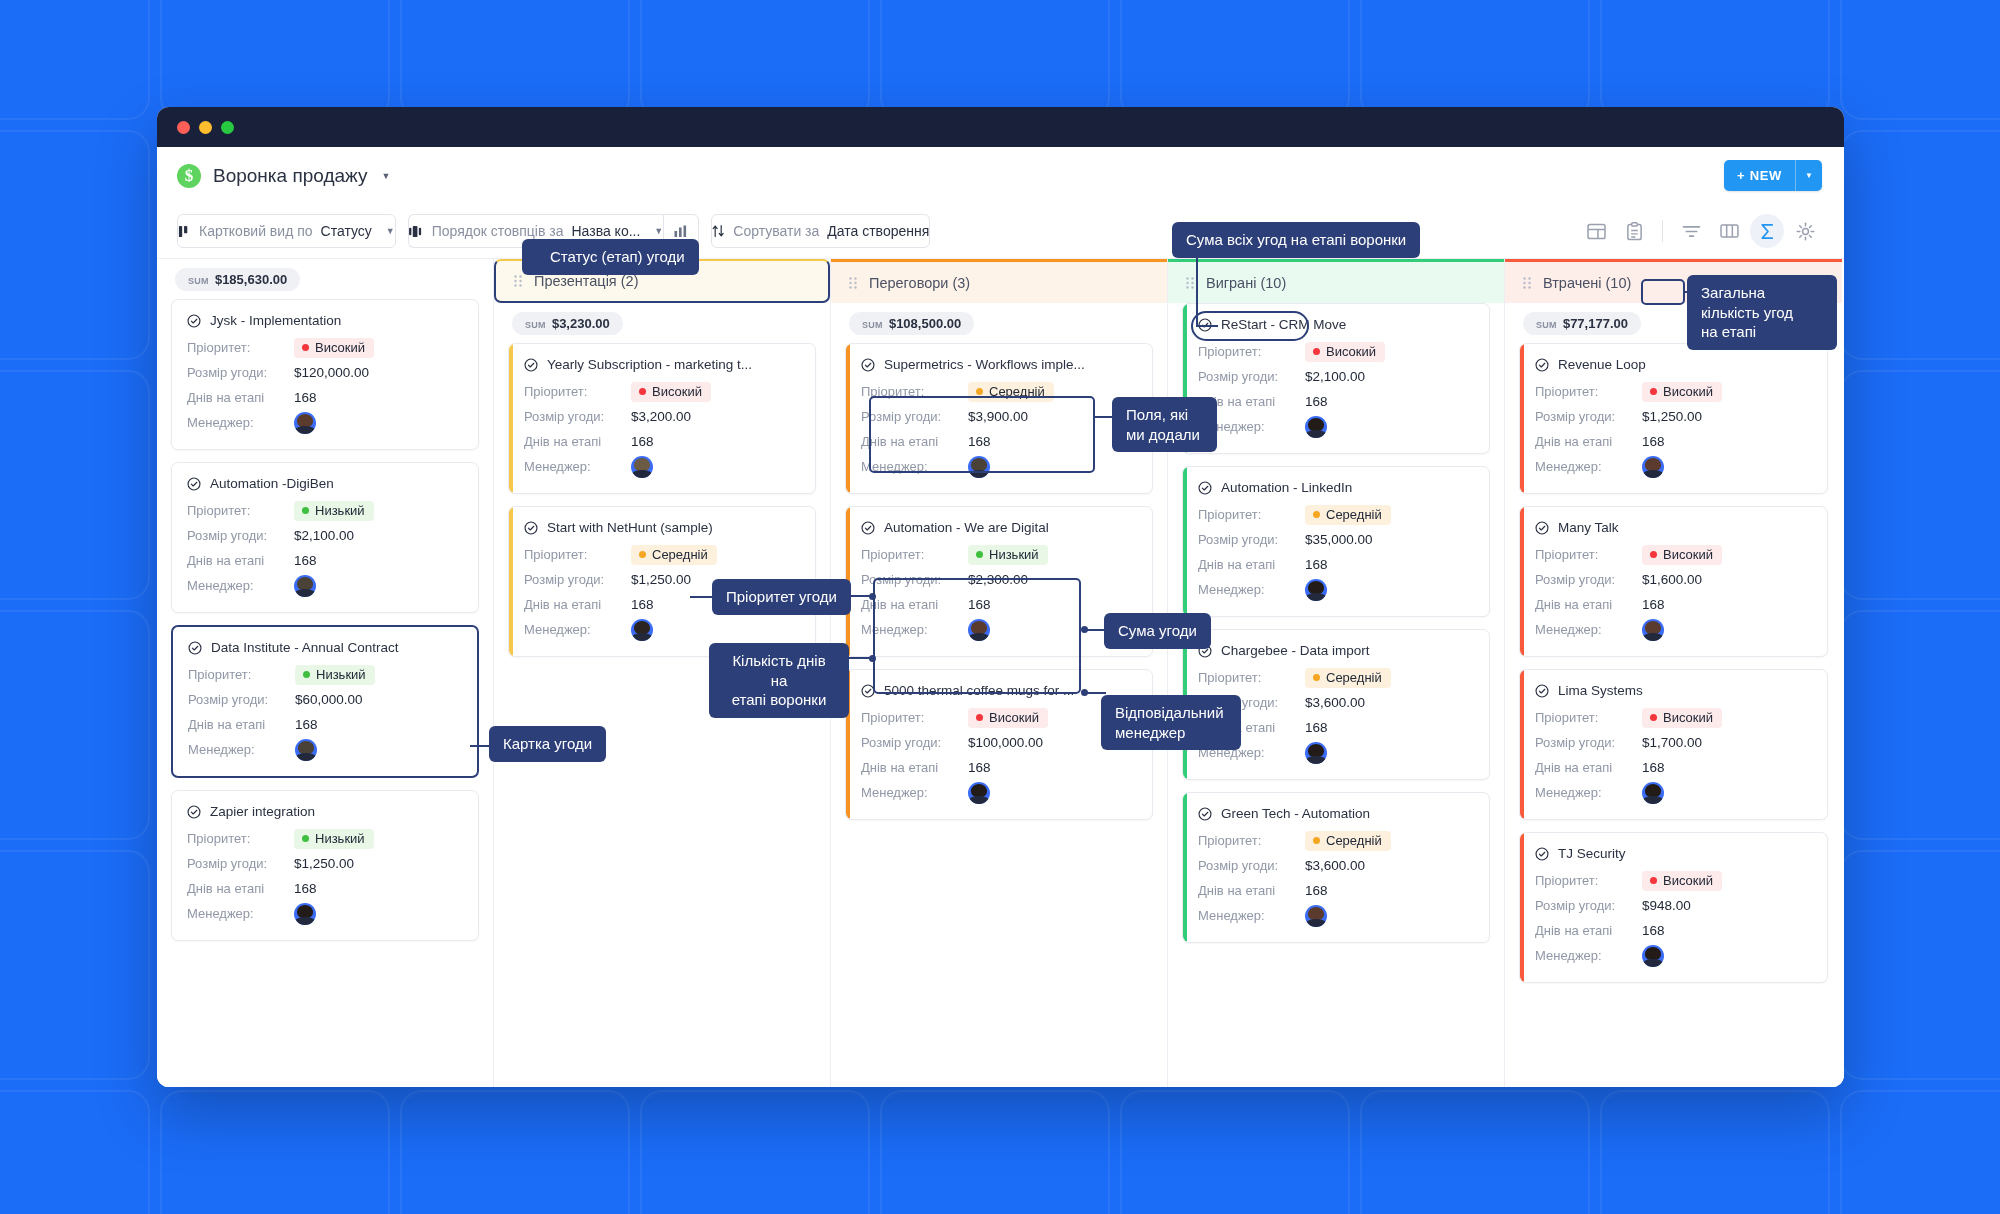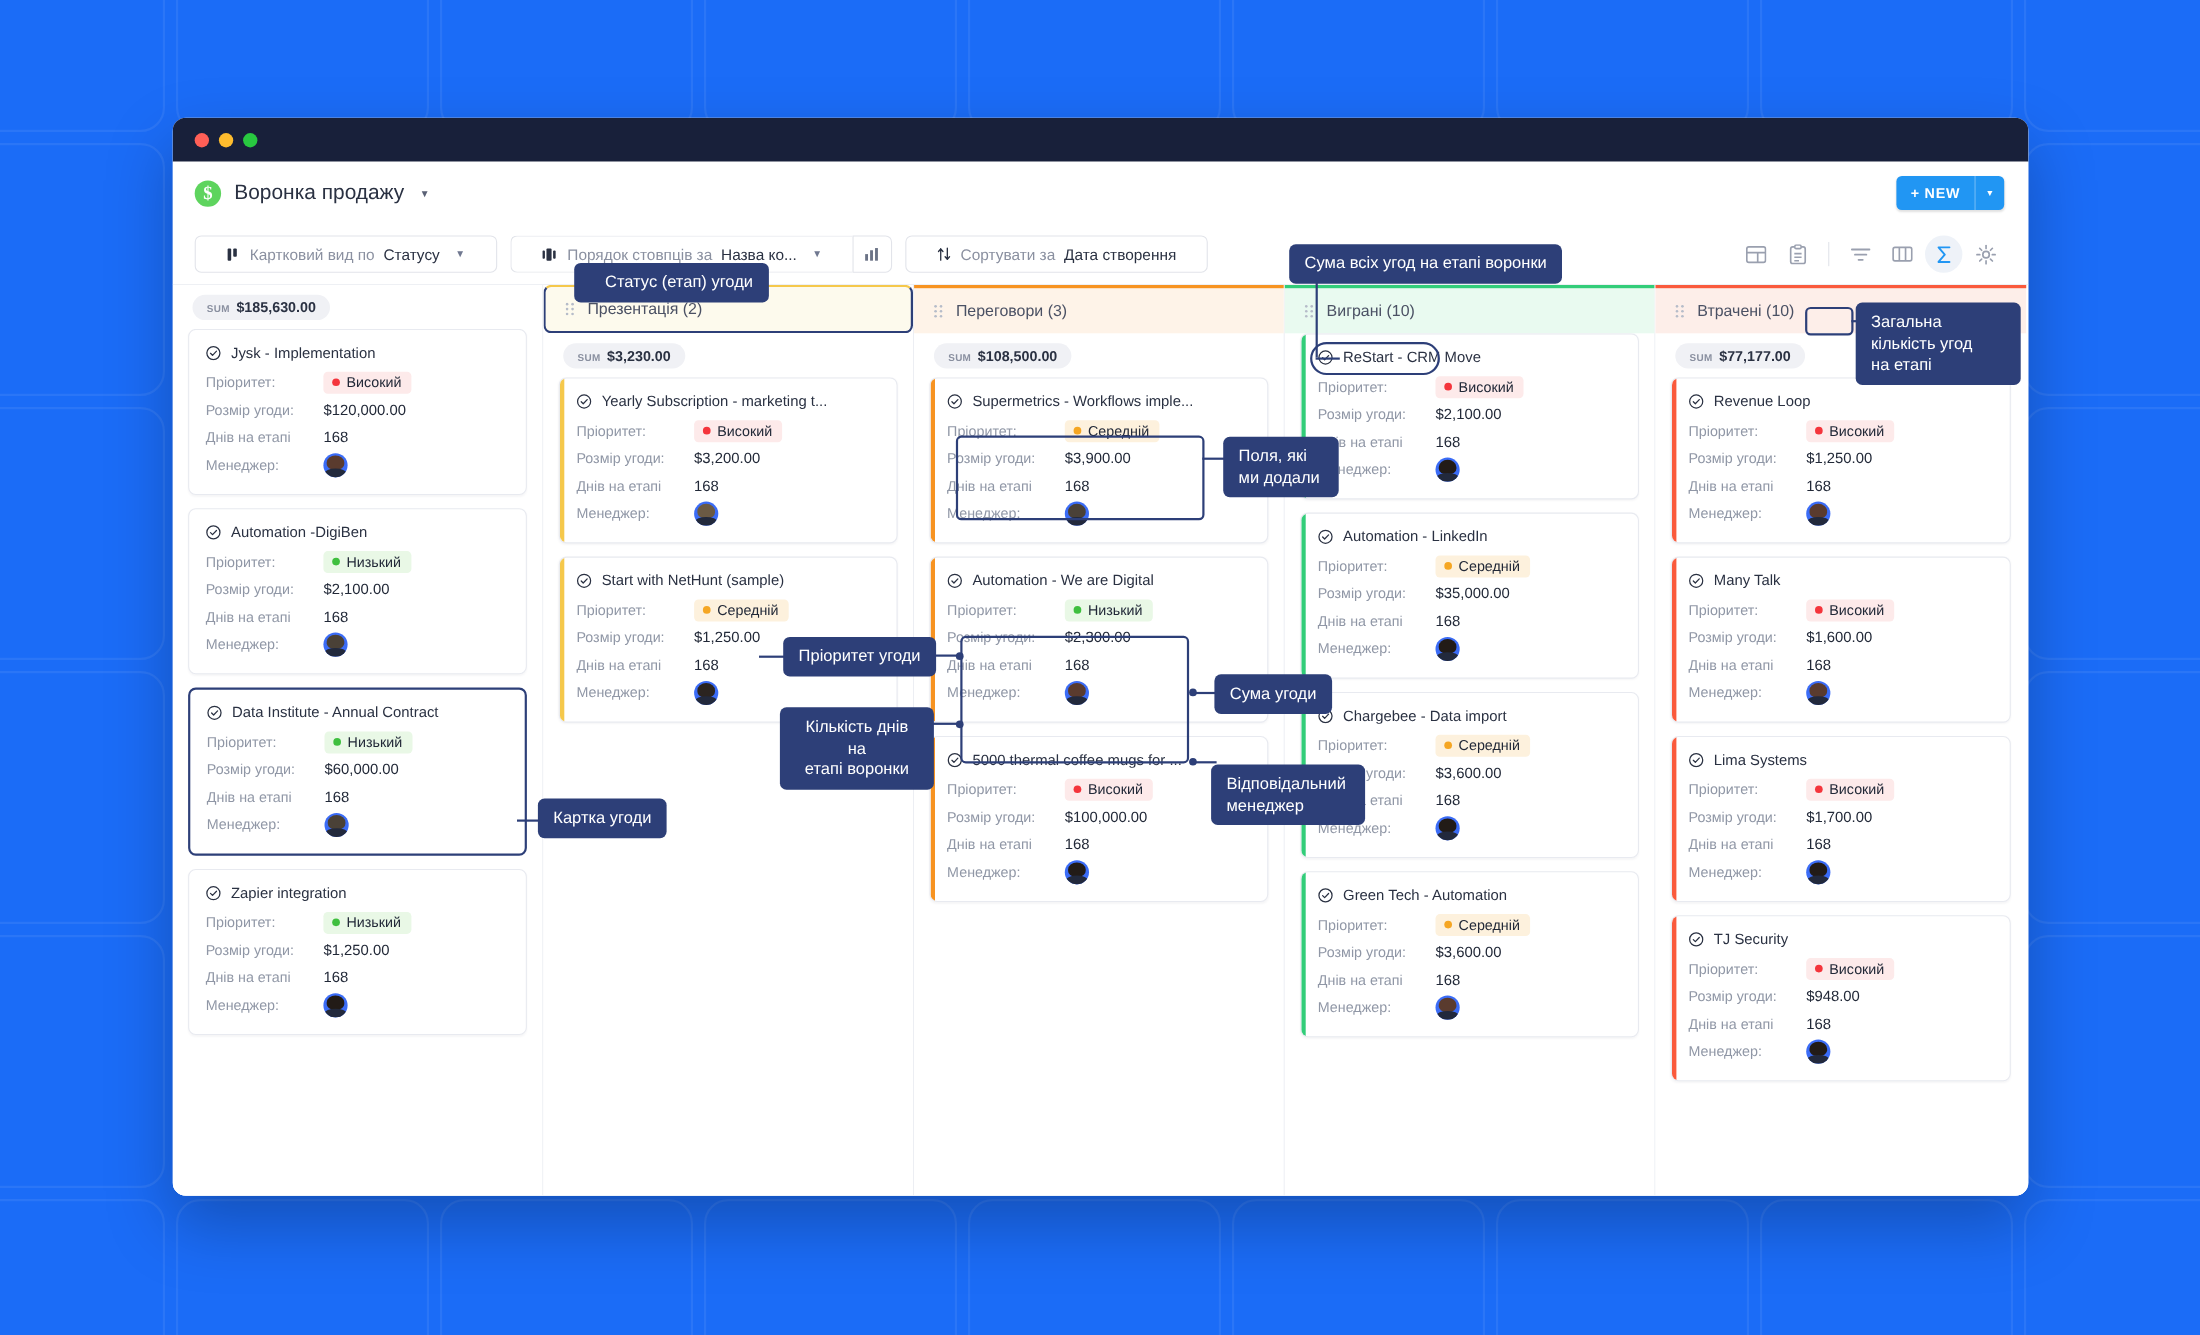--- a/index.html
+++ b/index.html
@@ -68,21 +68,21 @@
   #newbtn .arr { color: #fff; font-size: 8px; display: flex; align-items: center; padding: 0 9px; }
 
   
   #toolbar {
     height: 54px; flex: 0 0 54px;
     display: flex; align-items: center; gap: 12px; padding: 0 22px 0 20px;
     background: #fff; position: relative; z-index: 5;
   }
   .ctl {
     border: 1px solid #e2e4ea; border-radius: 6px; height: 34px;
-    display: flex; align-items: center; padding: 0 28px; gap: 8px;
+    display: flex; align-items: center; padding: 0 0; gap: 8px;
     background: #fff; font-size: 14px; color: #2a3142; white-space: nowrap;
   }
   .ctl .muted { color: #8a90a0; }
   .ctl .ico { color: #3a4055; display: flex; align-items: center; }
   .ctl .cdown { color: #707890; font-size: 9px; margin-left: 6px; }
   .ctl-group { display: flex; align-items: stretch; }
   .ctl-group .ctl:first-child { border-top-right-radius: 0; border-bottom-right-radius: 0; border-right: none; }
   .ctl-group .ctl:last-child  { border-top-left-radius: 0; border-bottom-left-radius: 0; padding: 0 10px; }
   #rightIcons { margin-left: auto; display: flex; align-items: center; gap: 4px; }
   .ticon {

